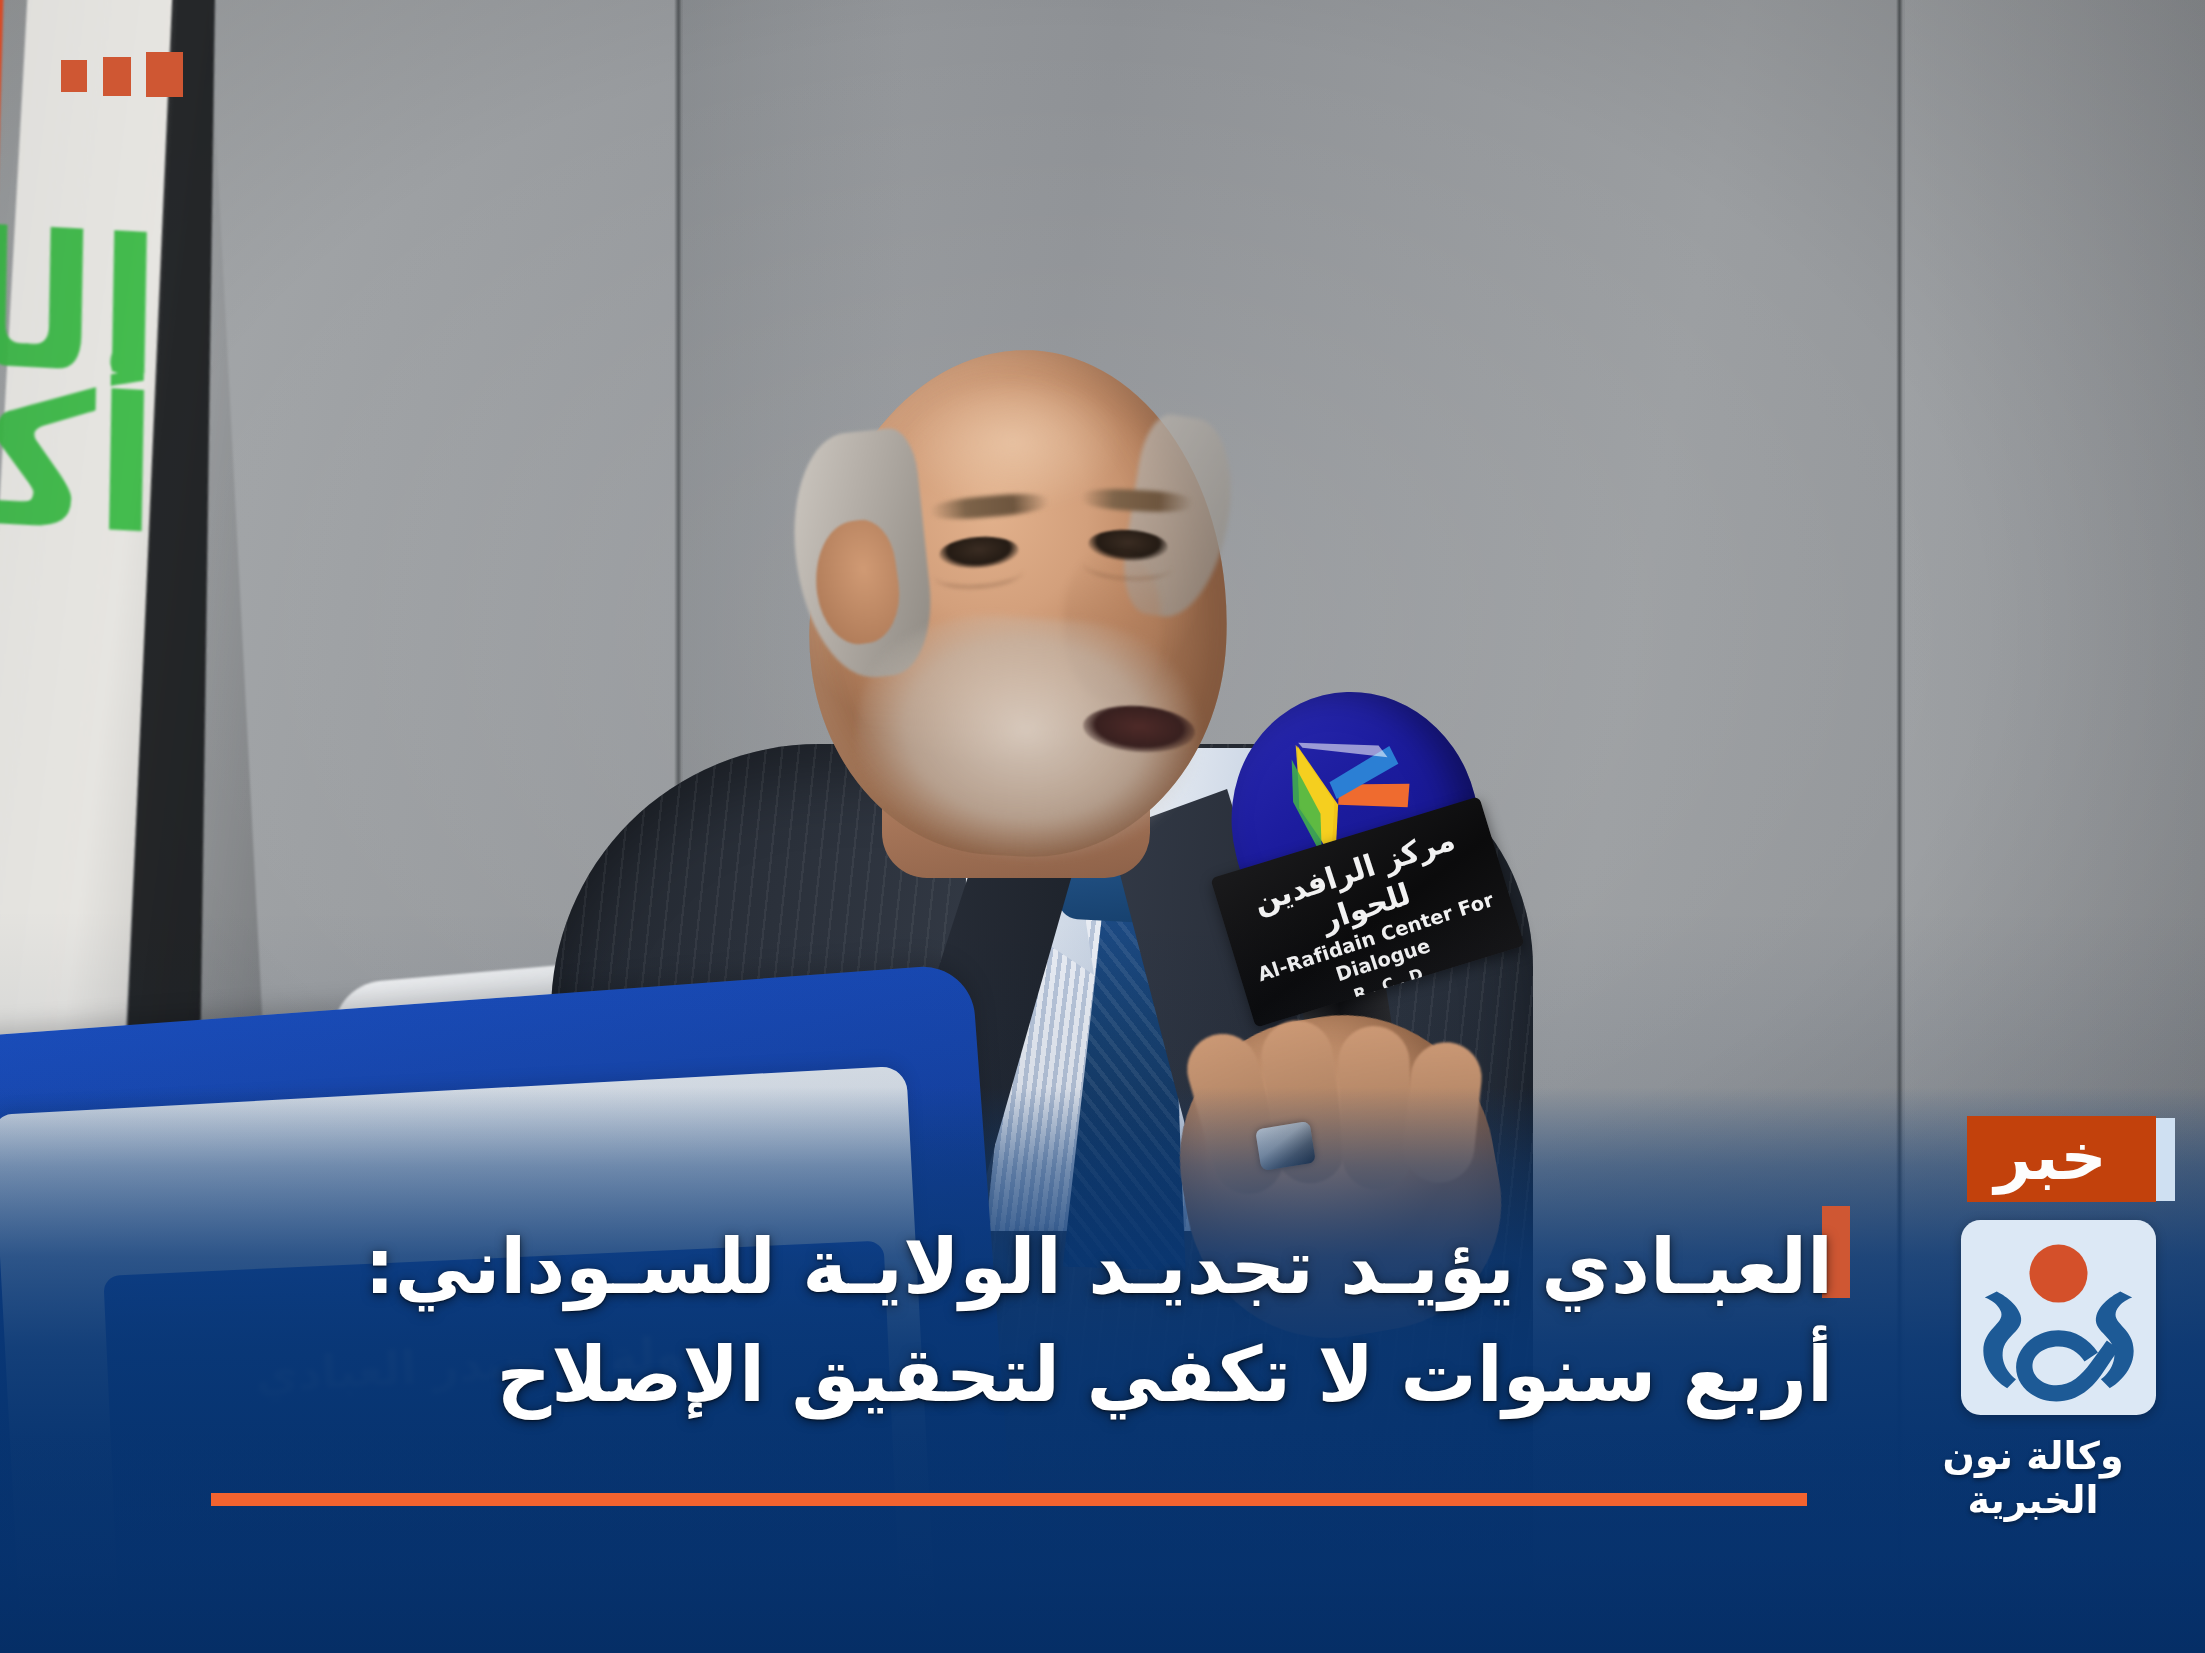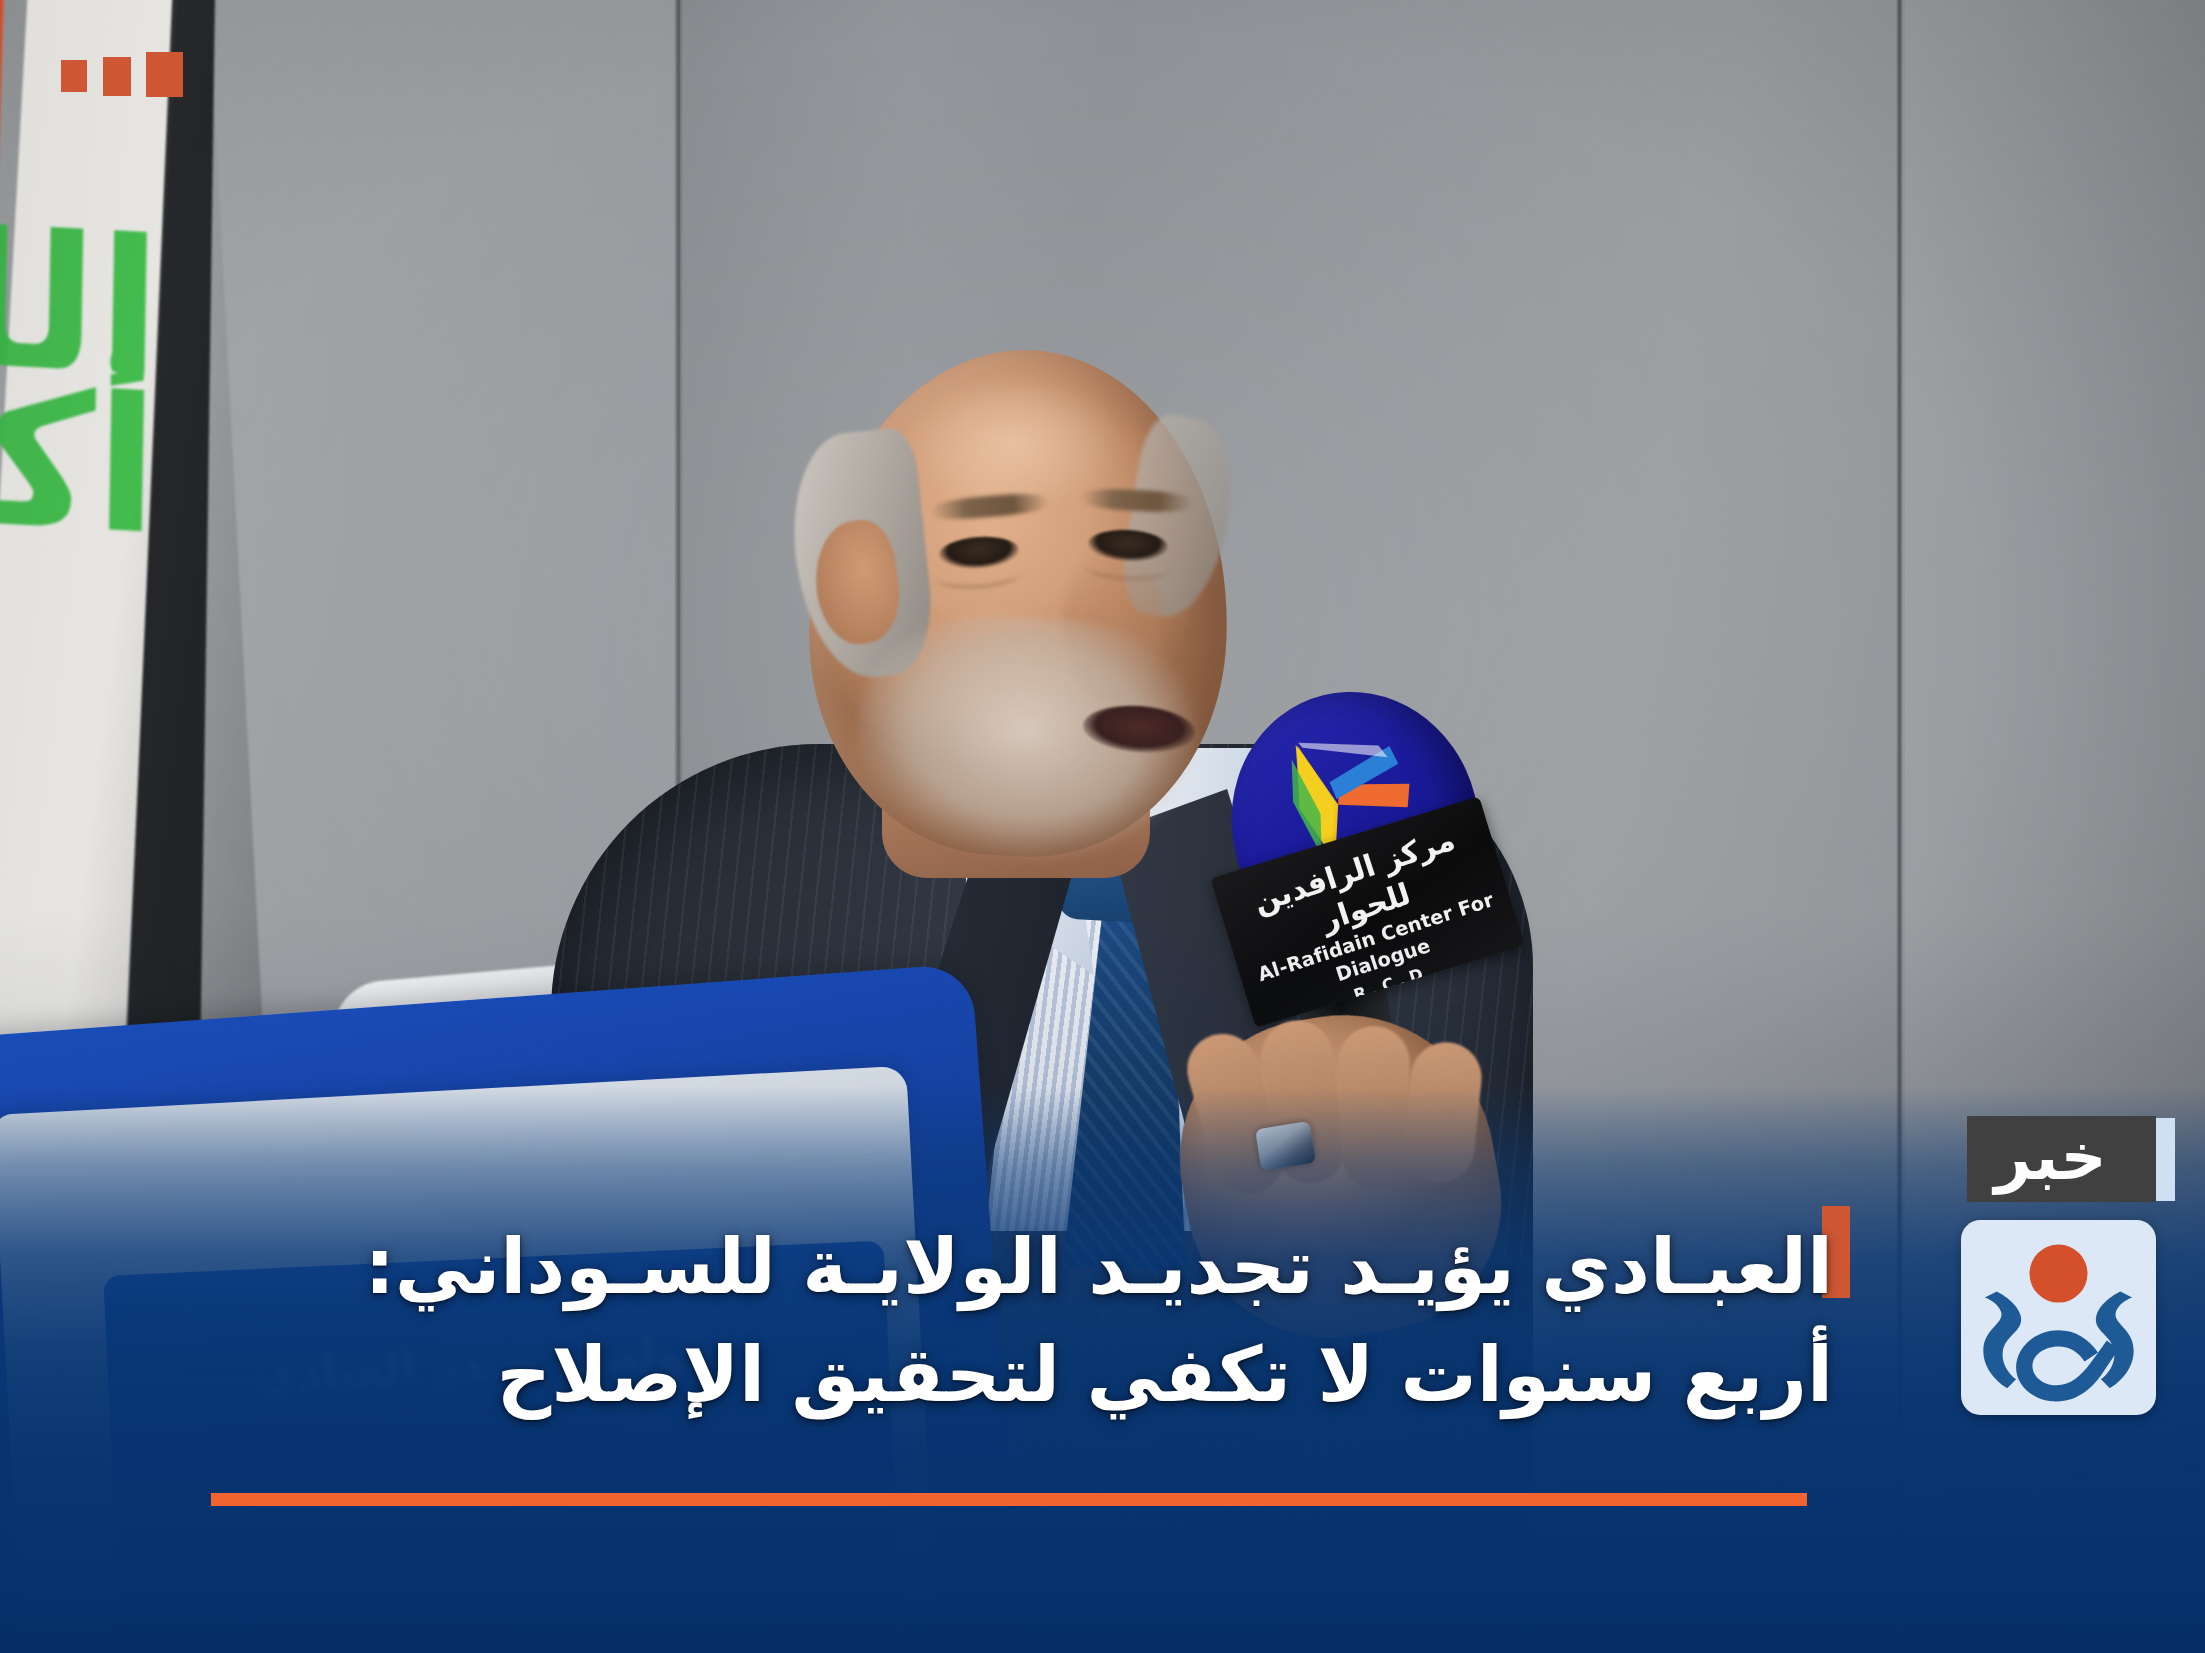--- a/index.html
+++ b/index.html
@@ -498,21 +498,21 @@
   
   .logo-block {
     position: absolute;
     left: 1910px; top: 1116px;
     width: 246px;
   }
   .khabar-badge {
     position: relative;
     width: 189px; height: 86px;
     margin: 0 0 0 24px;
-    background: #404040;
+    background: #c2410c;
     display: flex;
     align-items: center;
     justify-content: center;
   }
   .khabar-badge .bdg-txt {
     color: #fdfdfd;
     font-size: 64px;
     font-weight: bold;
     line-height: 1;
     margin-top: -4.5px;
@@ -686,16 +686,17 @@
                  C 190 170, 182 182, 174 192
                  C 162 208, 148 222, 128 222
                  C 110 222, 96 210, 96 196
                  C 96 182, 111 170, 131 170
                  C 146 170, 158 178, 166 190
                  L 184 178
                  C 172 160, 154 148, 131 148 Z" fill="#1d5a96"></path>
       </svg>
     </div>
 
+    <div class="agency-name">وكالة نون الخبرية</div>
   </div>
 
 </div>
 
 
 </body></html>

